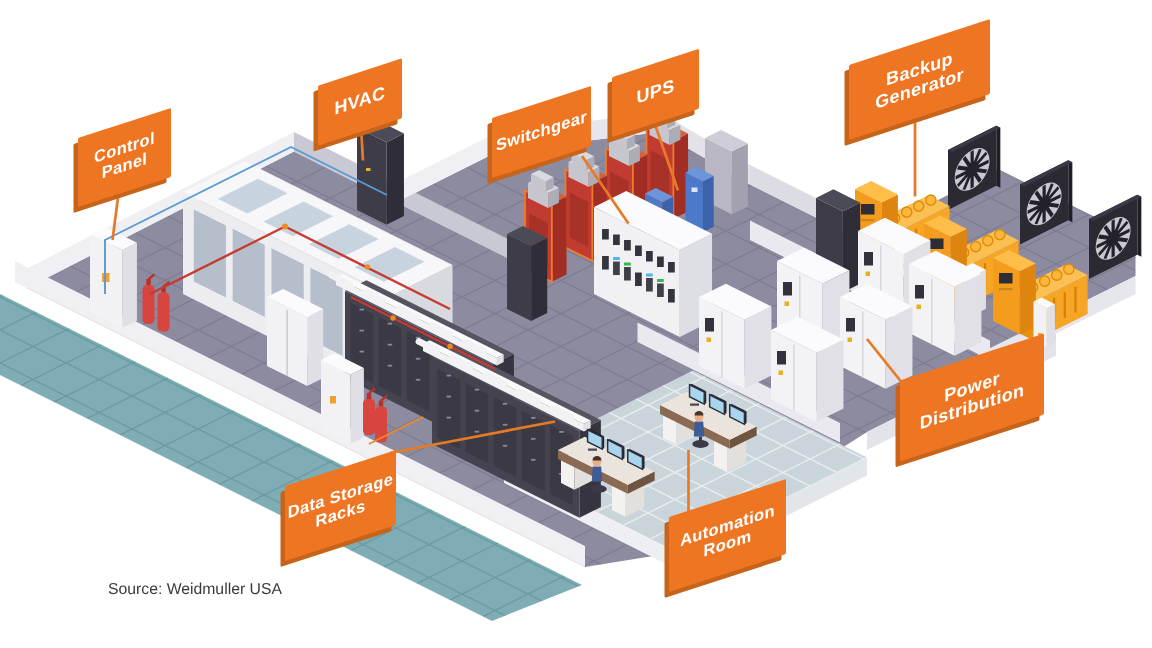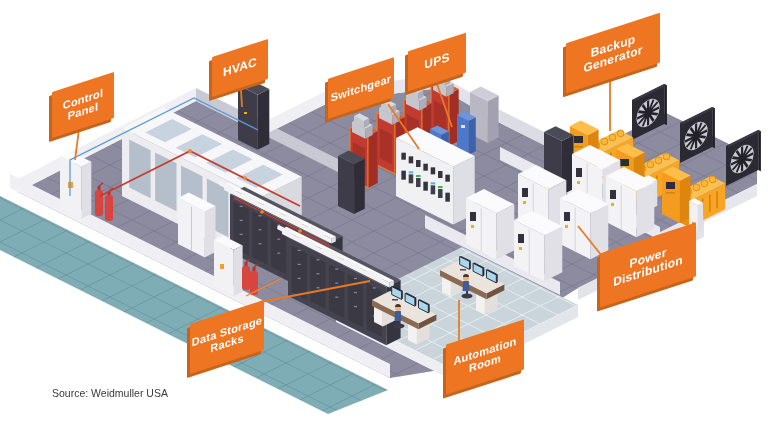--- a/index.html
+++ b/index.html
@@ -3,21 +3,21 @@
 <meta charset="utf-8">
 <style>
   html,body{margin:0;padding:0;background:#fff;}
   .stage{position:relative;width:768px;height:432px;background:#ffffff;overflow:hidden;
          font-family:"Liberation Sans",sans-serif;}
   .stage svg{position:absolute;left:0;top:0;}
   .label{position:absolute;display:flex;align-items:center;justify-content:center;
          text-align:center;background:var(--label-bg,#EE7623);color:#fff;font-weight:700;
          transform:skewY(-18deg);box-shadow:-3px 3px 0 #C8631A;line-height:1.12;
          letter-spacing:.2px;white-space:pre-line;z-index:3;border-radius:1px;}
-  .source{position:absolute;left:52px;top:387px;font-size:10.5px;color:#3a3a3a;z-index:3;}
+  .source{position:absolute;left:72px;top:387px;font-size:10.5px;color:#3a3a3a;z-index:3;}
 </style>
 </head>
 <body>
 
 <div class="stage" style="--label-bg: #EE7623;">
 
 <svg width="768" height="432" viewBox="0 0 768 432">
   <defs>
     <pattern id="gP" width="44" height="22" patternUnits="userSpaceOnUse">
       <path d="M0,0 L44,22 M0,22 L44,0" stroke="rgba(50,48,75,0.16)" stroke-width="1" fill="none"></path>

